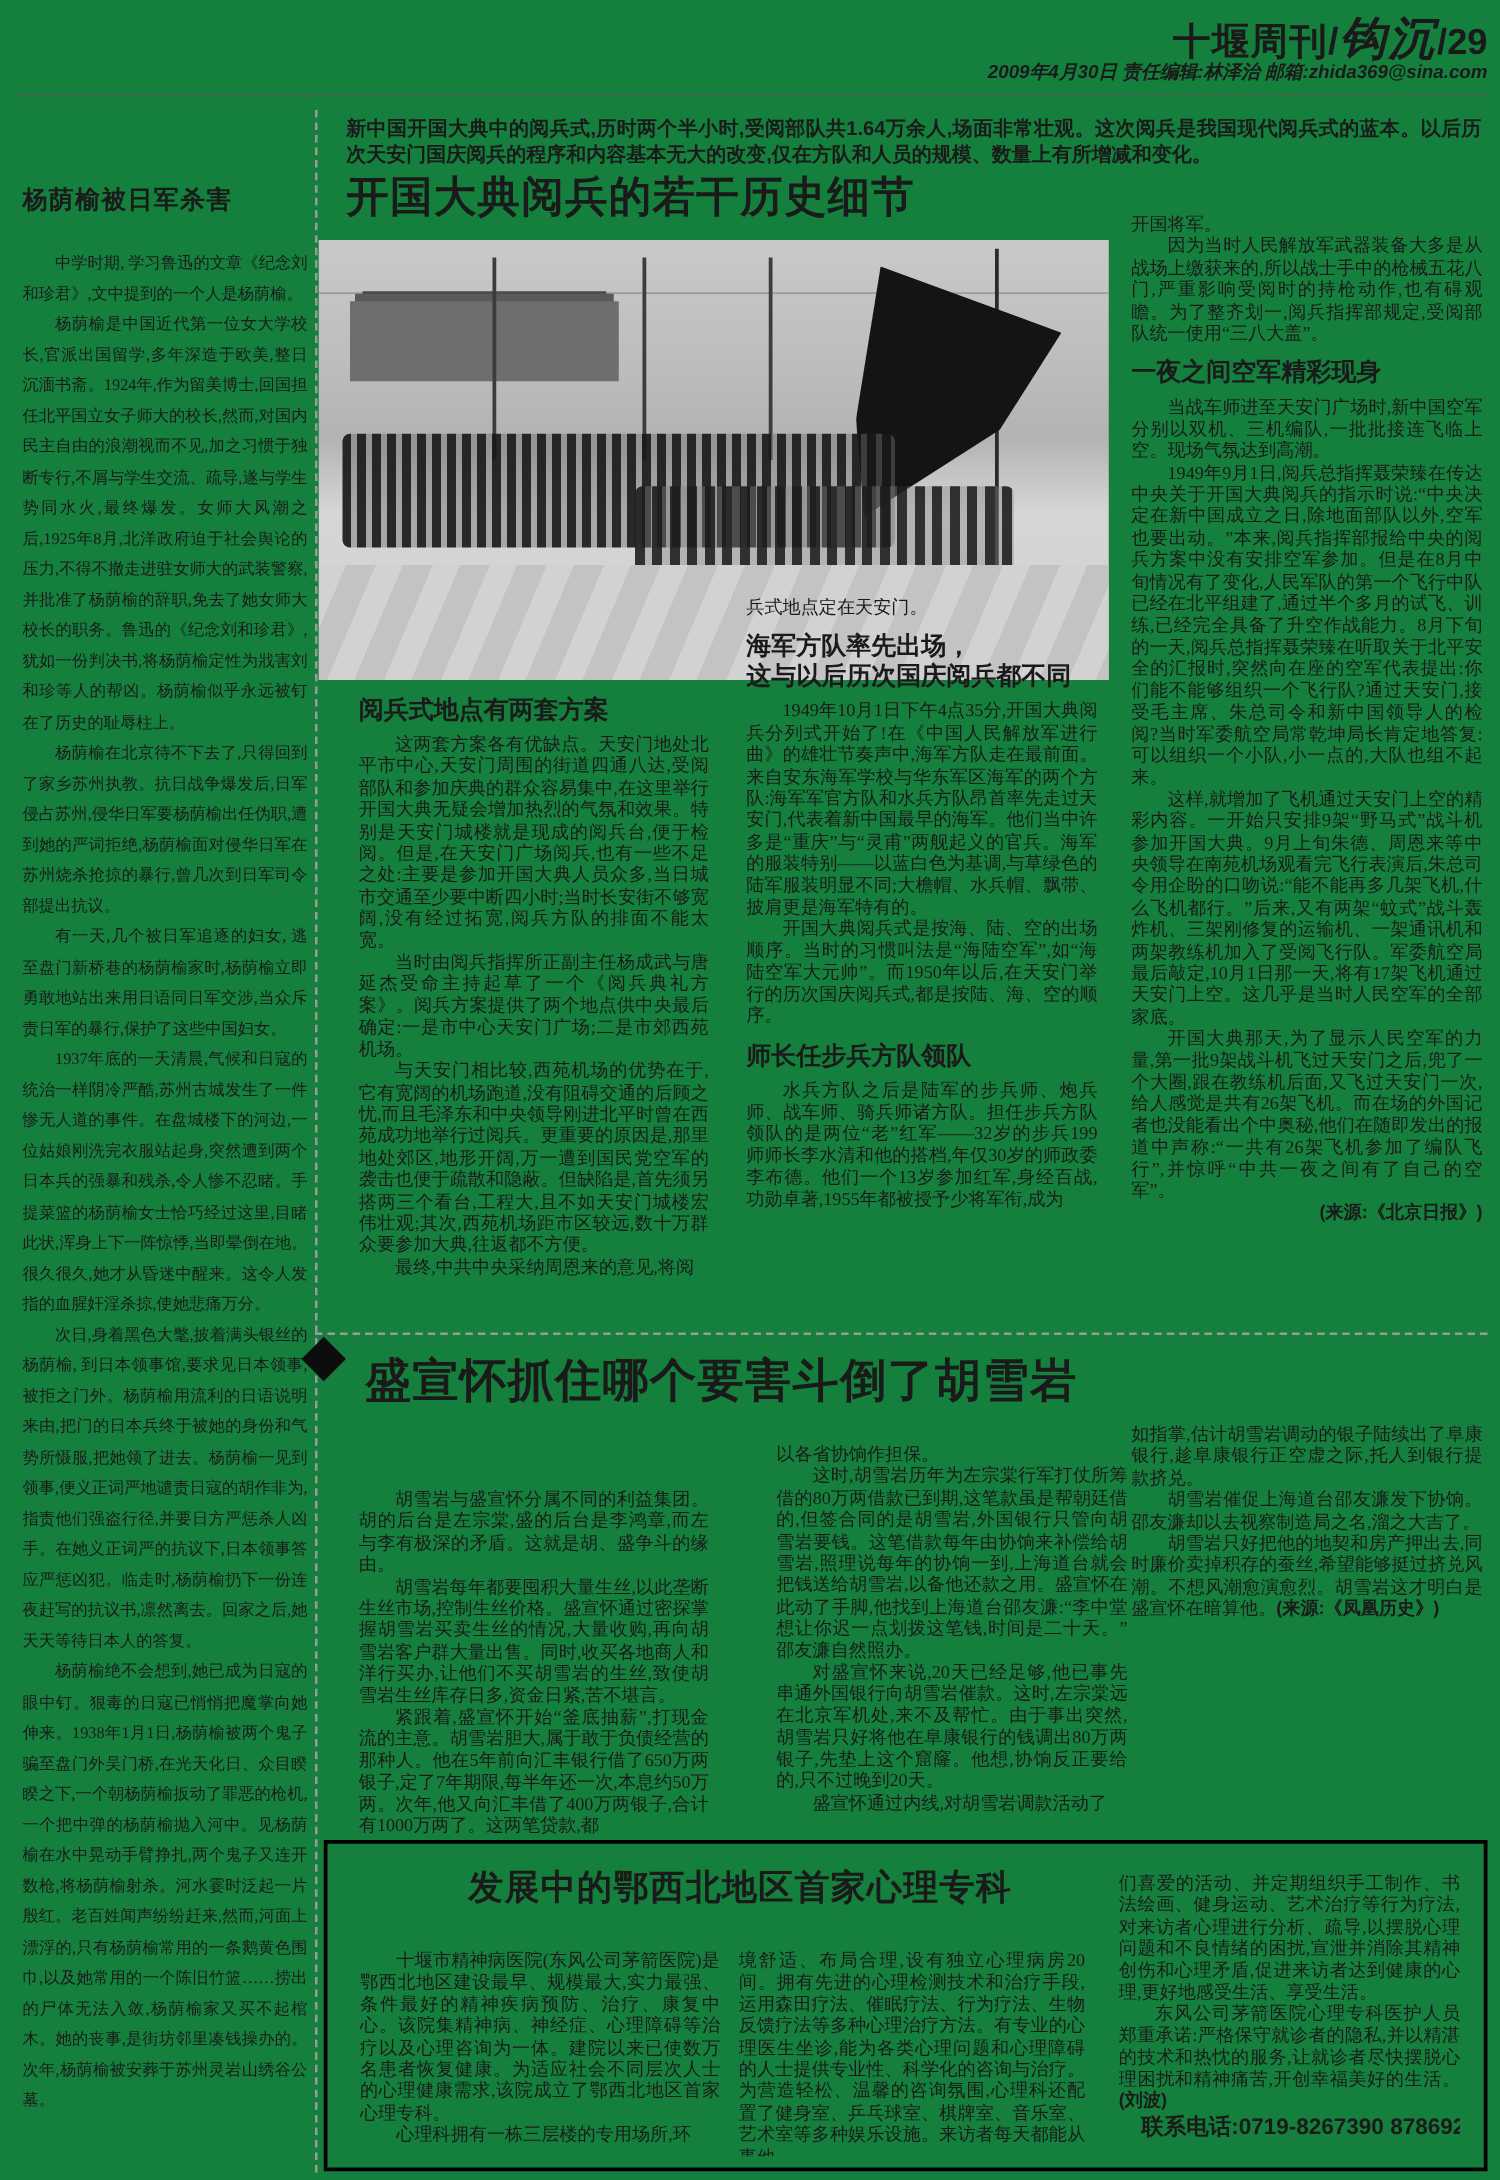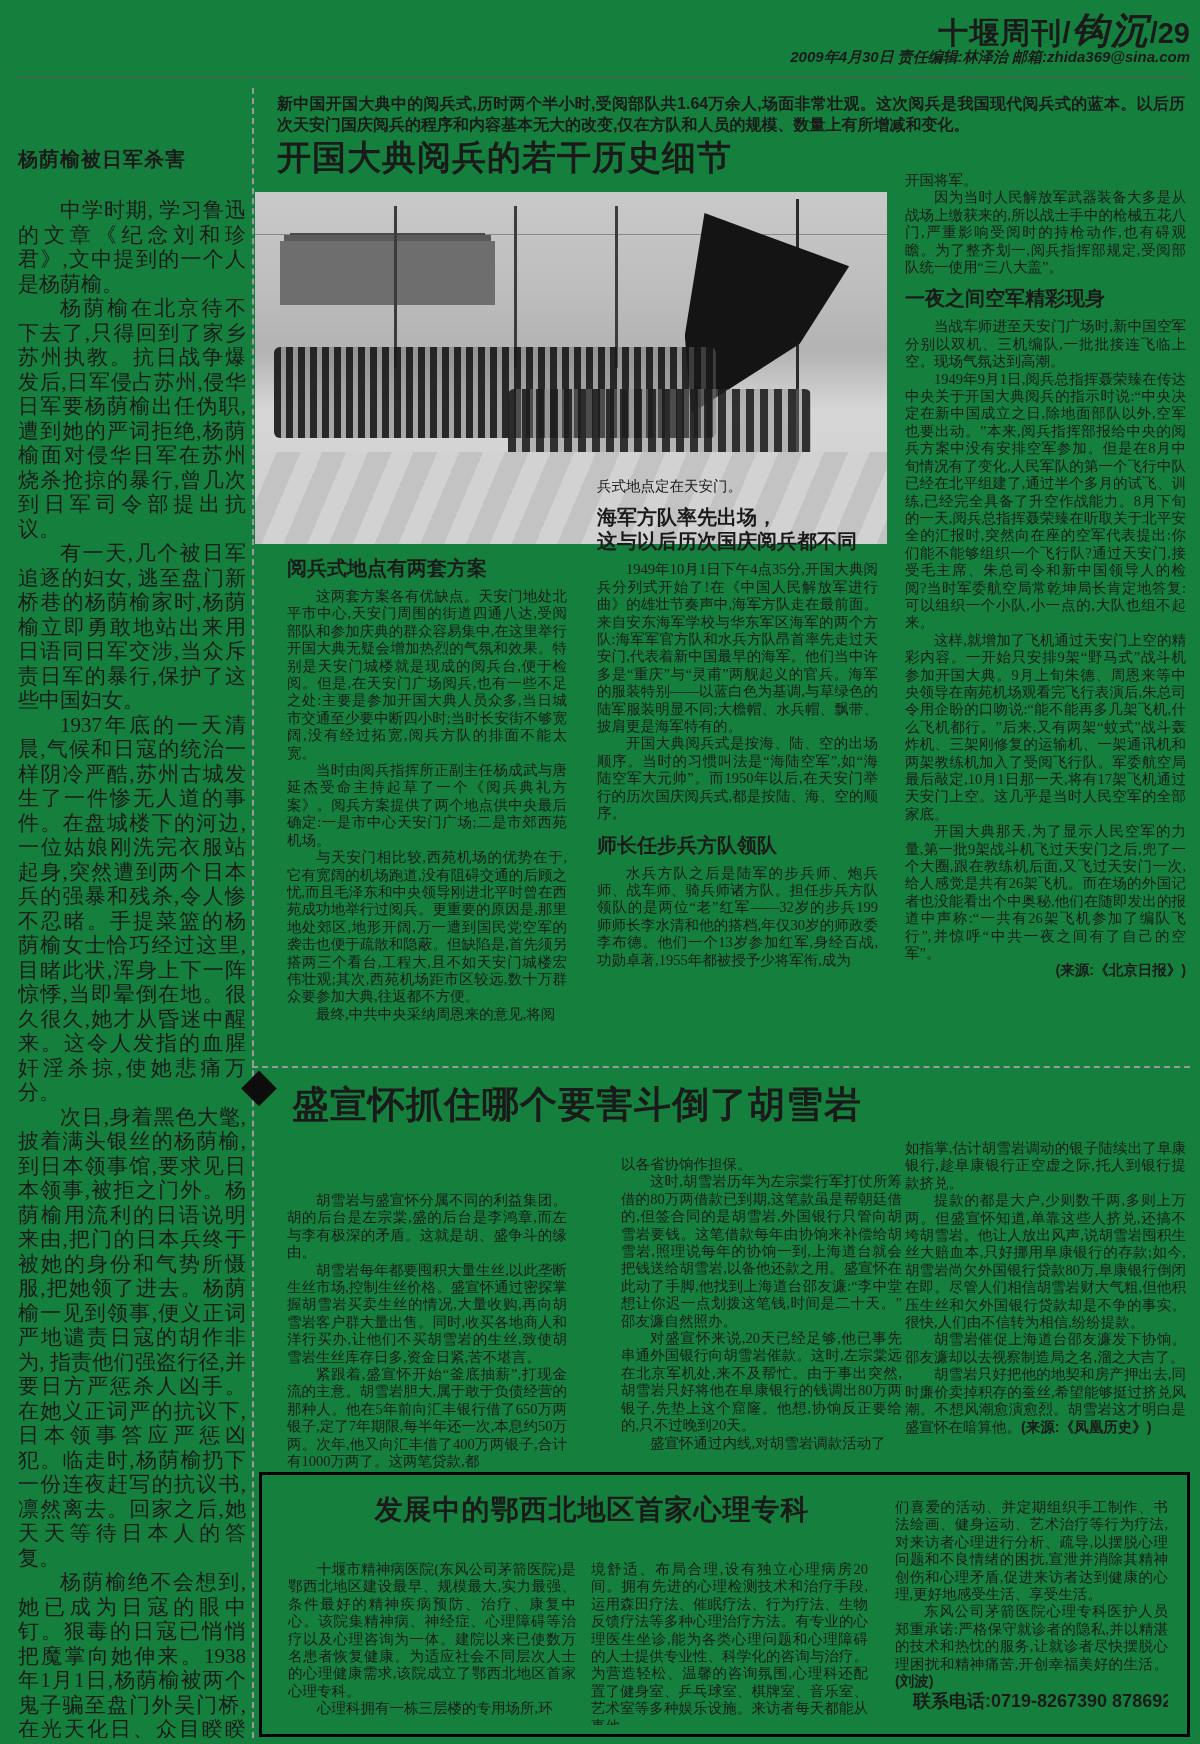--- a/index.html
+++ b/index.html
@@ -10,21 +10,21 @@
   .mh1{font-size:30px;font-weight:600;letter-spacing:1px;}
   .mh2{font-size:37px;font-weight:900;font-style:italic;letter-spacing:2px;}
   .mh3{font-size:29px;font-weight:700;}
   .dateline{position:absolute;right:10px;top:48px;font-size:15px;font-weight:bold;font-style:italic;
             font-family:"Liberation Sans",sans-serif;white-space:nowrap;}
   .header-rule{position:absolute;left:14px;top:76px;width:1176px;border-top:1px solid #555;}
   
   .left-title{position:absolute;left:18px;top:146px;width:230px;font-size:20px;font-weight:900;
               font-family:"Liberation Sans",sans-serif;letter-spacing:1px;}
   .left-body{position:absolute;left:18px;top:198px;width:228px;height:1540px;overflow:hidden;
-             font-size:21px;line-height:24.5px;text-align:justify;}
+             font-size:13px;line-height:24.5px;text-align:justify;}
   .left-body p{margin:0;text-indent:2em;}
   .vdash{position:absolute;left:252px;top:88px;height:1650px;border-left:2px dashed #9a9a9a;}
   
   .intro{position:absolute;left:277px;top:93px;width:908px;font-size:16px;line-height:21px;font-weight:bold;
          font-family:"Liberation Sans",sans-serif;text-align:justify;}
   .headline{position:absolute;left:277px;top:135px;width:720px;font-size:34px;font-weight:900;
             font-family:"Liberation Sans",sans-serif;letter-spacing:1px;}
   .photo{position:absolute;left:255px;top:192px;width:632px;height:352px;overflow:hidden;
          background:linear-gradient(180deg,#c9c9c9 0%,#bdbdbd 28%,#b3b3b3 45%,#d6d6d6 62%,#cfcfcf 100%);}
   .photo .gate{position:absolute;left:4%;top:14%;width:34%;height:18%;background:#6e6e6e;
@@ -68,20 +68,21 @@
 
   <div class="masthead">
     <span class="mh1">十堰周刊/</span><span class="mh2">钩沉</span><span class="mh3">/29</span>
   </div>
   <div class="dateline">2009年4月30日  责任编辑:林泽治  邮箱:zhida369@sina.com</div>
   <div class="header-rule"></div>
 
   <div class="left-title">杨荫榆被日军杀害</div>
   <div class="left-body">
     <p>中学时期, 学习鲁迅的文章《纪念刘和珍君》,文中提到的一个人是杨荫榆。</p>
+    <p>杨荫榆是中国近代第一位女大学校长,官派出国留学,多年深造于欧美,整日沉湎书斋。1924年,作为留美博士,回国担任北平国立女子师大的校长,然而,对国内民主自由的浪潮视而不见,加之习惯于独断专行,不屑与学生交流、疏导,遂与学生势同水火,最终爆发。女师大风潮之后,1925年8月,北洋政府迫于社会舆论的压力,不得不撤走进驻女师大的武装警察,并批准了杨荫榆的辞职,免去了她女师大校长的职务。鲁迅的《纪念刘和珍君》,犹如一份判决书,将杨荫榆定性为戕害刘和珍等人的帮凶。杨荫榆似乎永远被钉在了历史的耻辱柱上。</p>
     <p>杨荫榆在北京待不下去了,只得回到了家乡苏州执教。抗日战争爆发后,日军侵占苏州,侵华日军要杨荫榆出任伪职,遭到她的严词拒绝,杨荫榆面对侵华日军在苏州烧杀抢掠的暴行,曾几次到日军司令部提出抗议。</p>
     <p>有一天,几个被日军追逐的妇女, 逃至盘门新桥巷的杨荫榆家时,杨荫榆立即勇敢地站出来用日语同日军交涉,当众斥责日军的暴行,保护了这些中国妇女。</p>
     <p>1937年底的一天清晨,气候和日寇的统治一样阴冷严酷,苏州古城发生了一件惨无人道的事件。在盘城楼下的河边,一位姑娘刚洗完衣服站起身,突然遭到两个日本兵的强暴和残杀,令人惨不忍睹。手提菜篮的杨荫榆女士恰巧经过这里,目睹此状,浑身上下一阵惊悸,当即晕倒在地。很久很久,她才从昏迷中醒来。这令人发指的血腥奸淫杀掠,使她悲痛万分。</p>
     <p>次日,身着黑色大氅,披着满头银丝的杨荫榆, 到日本领事馆,要求见日本领事,被拒之门外。杨荫榆用流利的日语说明来由,把门的日本兵终于被她的身份和气势所慑服,把她领了进去。杨荫榆一见到领事,便义正词严地谴责日寇的胡作非为, 指责他们强盗行径,并要日方严惩杀人凶手。在她义正词严的抗议下,日本领事答应严惩凶犯。临走时,杨荫榆扔下一份连夜赶写的抗议书,凛然离去。回家之后,她天天等待日本人的答复。</p>
     <p>杨荫榆绝不会想到,她已成为日寇的眼中钉。狠毒的日寇已悄悄把魔掌向她伸来。1938年1月1日,杨荫榆被两个鬼子骗至盘门外吴门桥,在光天化日、众目睽睽之下,一个朝杨荫榆扳动了罪恶的枪机, 一个把中弹的杨荫榆抛入河中。见杨荫榆在水中晃动手臂挣扎,两个鬼子又连开数枪,将杨荫榆射杀。河水霎时泛起一片殷红。老百姓闻声纷纷赶来,然而,河面上漂浮的,只有杨荫榆常用的一条鹅黄色围巾,以及她常用的一个陈旧竹篮……捞出的尸体无法入敛,杨荫榆家又买不起棺木。她的丧事,是街坊邻里凑钱操办的。次年,杨荫榆被安葬于苏州灵岩山绣谷公墓。</p>
 
   </div>
   <div class="vdash"></div>
 
   <div class="intro">新中国开国大典中的阅兵式,历时两个半小时,受阅部队共1.64万余人,场面非常壮观。这次阅兵是我国现代阅兵式的蓝本。以后历次天安门国庆阅兵的程序和内容基本无大的改变,仅在方队和人员的规模、数量上有所增减和变化。</div>
@@ -143,21 +144,20 @@
 
   <div class="col" style="left:621px;top:1140px;width:281px;height:324px;margin-top:16px;">
     <p class="cont">以各省协饷作担保。</p>
     <p>这时,胡雪岩历年为左宗棠行军打仗所筹借的80万两借款已到期,这笔款虽是帮朝廷借的,但签合同的是胡雪岩,外国银行只管向胡雪岩要钱。这笔借款每年由协饷来补偿给胡雪岩,照理说每年的协饷一到,上海道台就会把钱送给胡雪岩,以备他还款之用。盛宣怀在此动了手脚,他找到上海道台邵友濂:“李中堂想让你迟一点划拨这笔钱,时间是二十天。”邵友濂自然照办。</p>
     <p>对盛宣怀来说,20天已经足够,他已事先串通外国银行向胡雪岩催款。这时,左宗棠远在北京军机处,来不及帮忙。由于事出突然,胡雪岩只好将他在阜康银行的钱调出80万两银子,先垫上这个窟窿。他想,协饷反正要给的,只不过晚到20天。</p>
     <p>盛宣怀通过内线,对胡雪岩调款活动了</p>
   </div>
 
   <div class="col" style="left:905px;top:1140px;width:281px;height:324px;">
     <p class="cont">如指掌,估计胡雪岩调动的银子陆续出了阜康银行,趁阜康银行正空虚之际,托人到银行提款挤兑。</p>
-    <p>提款的都是大户,少则数千两,多则上万两。但盛宣怀知道,单靠这些人挤兑,还搞不垮胡雪岩。他让人放出风声,说胡雪岩囤积生丝大赔血本,只好挪用阜康银行的存款;如今,胡雪岩尚欠外国银行贷款80万,阜康银行倒闭在即。尽管人们相信胡雪岩财大气粗,但他积压生丝和欠外国银行贷款却是不争的事实。很快,人们由不信转为相信,纷纷提款。</p>
     <p>胡雪岩催促上海道台邵友濂发下协饷。邵友濂却以去视察制造局之名,溜之大吉了。</p>
     <p><span>胡雪岩只好把他的地契和房产押出去,同时廉价卖掉积存的蚕丝,希望能够挺过挤兑风潮。不想风潮愈演愈烈。胡雪岩这才明白是盛宣怀在暗算他。</span><span class="src-inline">(来源:《凤凰历史》)</span></p>
   </div>
 
   <div class="clinic">
     <div class="clinic-title">发展中的鄂西北地区首家心理专科</div>
     <div class="col" style="left:26px;top:86px;width:288px;height:164px;">
       <p>十堰市精神病医院(东风公司茅箭医院)是鄂西北地区建设最早、规模最大,实力最强、条件最好的精神疾病预防、治疗、康复中心。该院集精神病、神经症、心理障碍等治疗以及心理咨询为一体。建院以来已使数万名患者恢复健康。为适应社会不同层次人士的心理健康需求,该院成立了鄂西北地区首家心理专科。</p>
       <p>心理科拥有一栋三层楼的专用场所,环</p>
     </div>

